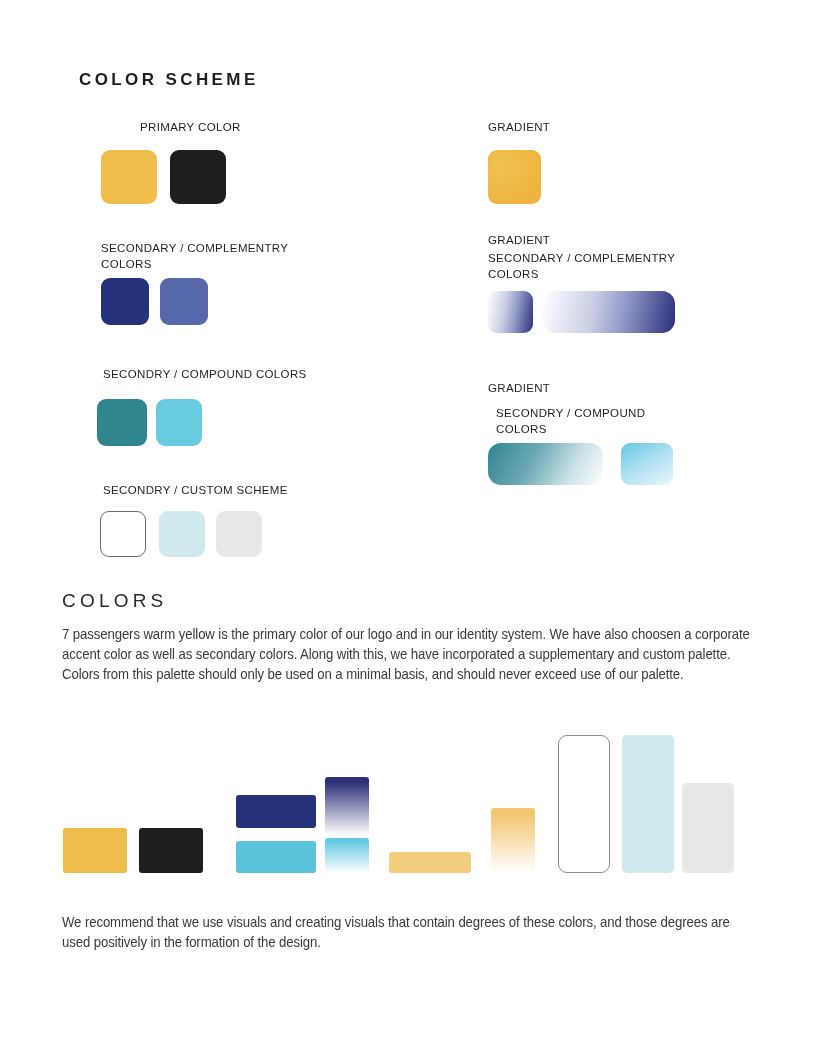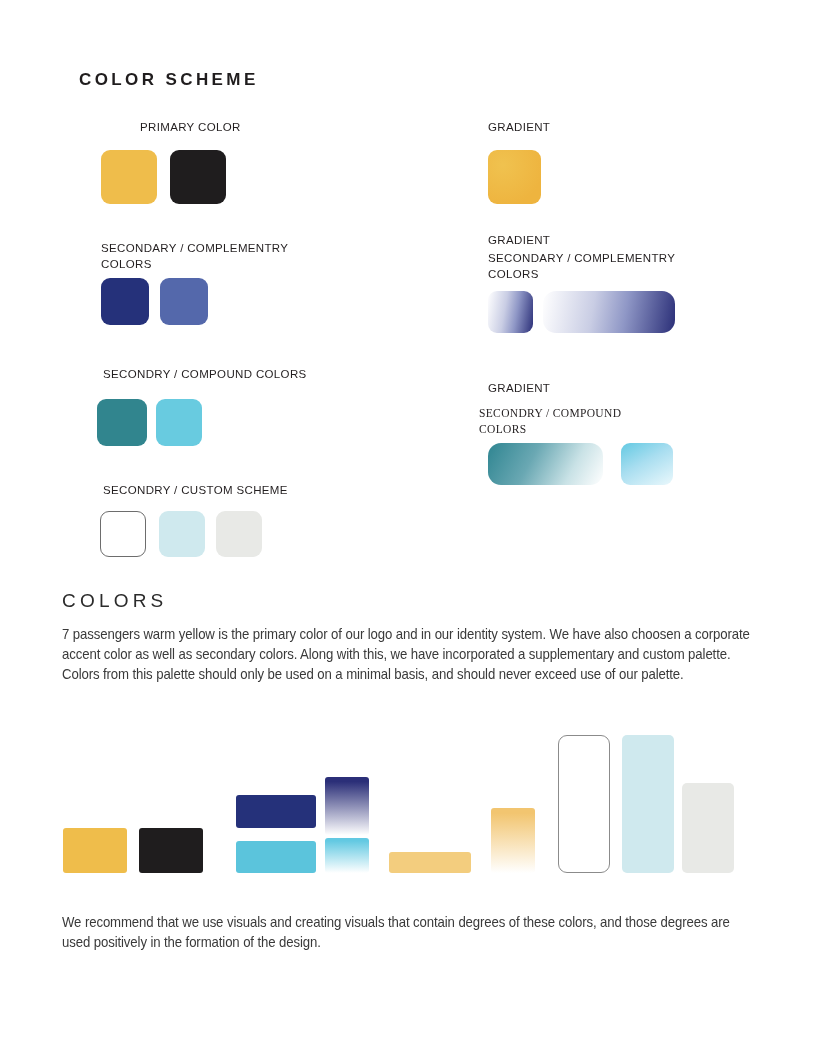--- a/index.html
+++ b/index.html
@@ -90,21 +90,21 @@
 
 <div class="grp-label" style="left:103px; top:483px;">SECONDRY  / CUSTOM SCHEME</div>
 
 <div class="grp-label" style="left:488px; top:120px;">GRADIENT</div>
 
 <div class="grp-label" style="left:488px; top:233px;">GRADIENT</div>
 <div class="grp-label" style="left:488px; top:251px;">SECONDARY / COMPLEMENTRY
 COLORS</div>
 
 <div class="grp-label" style="left:488px; top:381px;">GRADIENT</div>
-<div class="grp-label" style="left:479px; top:406px;font-family:Liberation Serif, serif;">SECONDRY / COMPOUND
+<div class="grp-label" style="left:496px; top:406px;">SECONDRY / COMPOUND
 COLORS</div>
 
 <div id="swatch-layer">
     <div class="swatch" style="left: 101px; top: 150px; width: 56px; height: 54px; background: rgb(239, 189, 75);"></div>
     <div class="swatch" style="left: 170px; top: 150px; width: 56px; height: 54px; background: rgb(31, 29, 30);"></div>
     <div class="swatch" style="left: 101px; top: 278px; width: 48px; height: 47px; background: rgb(37, 49, 122);"></div>
     <div class="swatch" style="left: 160px; top: 278px; width: 48px; height: 47px; background: rgb(84, 104, 171);"></div>
     <div class="swatch" style="left: 97px; top: 399px; width: 50px; height: 47px; background: rgb(49, 133, 142);"></div>
     <div class="swatch" style="left: 156px; top: 399px; width: 46px; height: 47px; background: rgb(104, 203, 224);"></div>
     <div class="swatch outlined" style="left: 100px; top: 511px; width: 46px; height: 46px; background: rgb(255, 255, 255);"></div>

